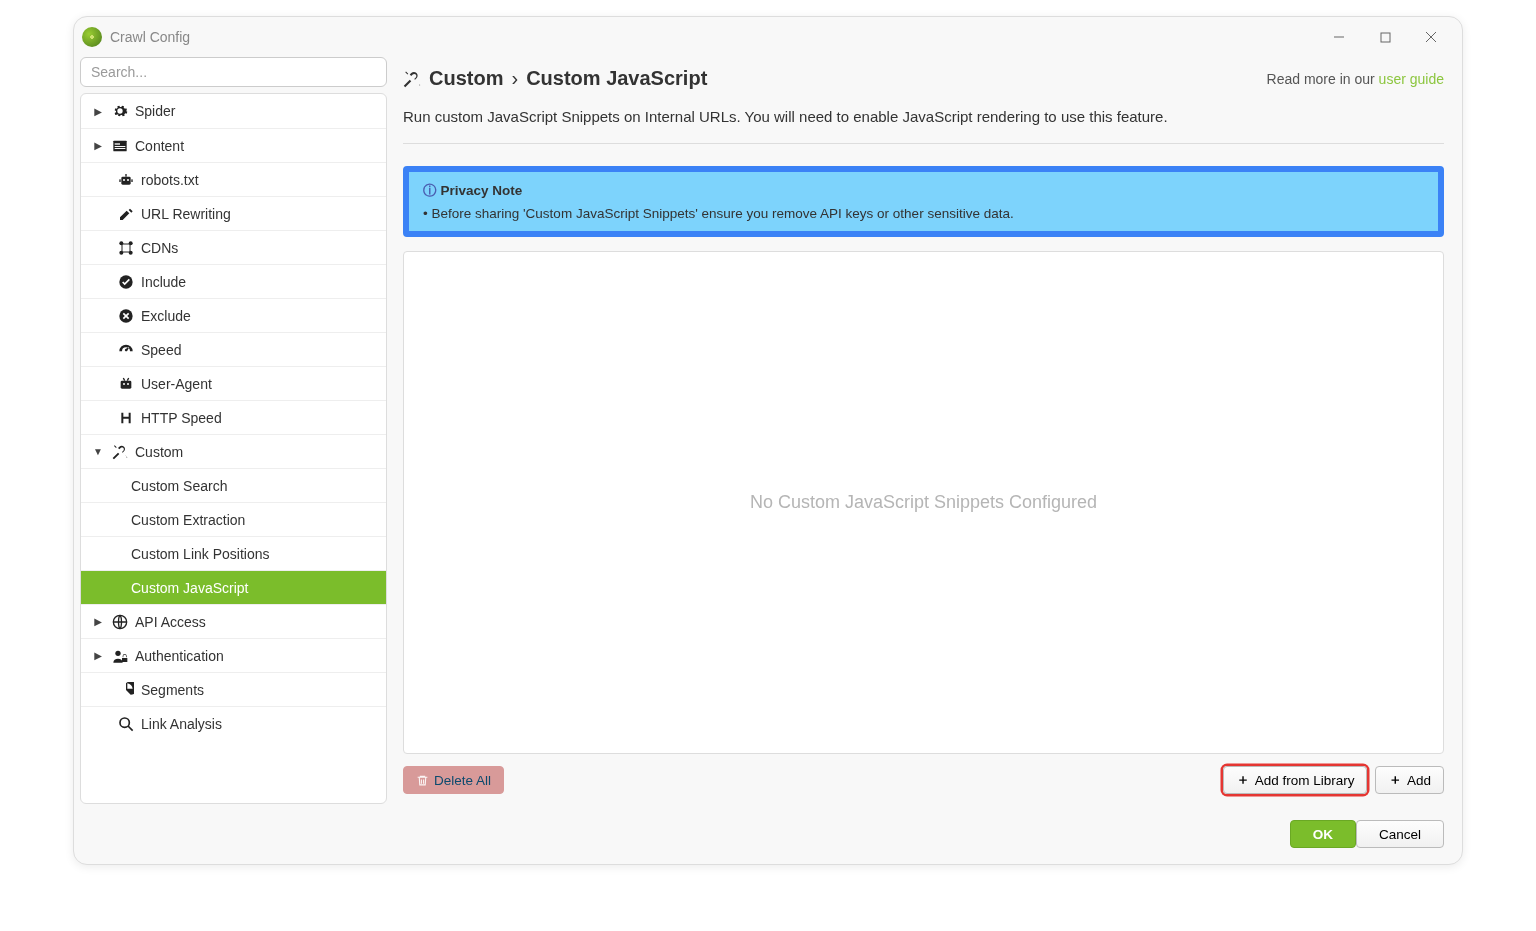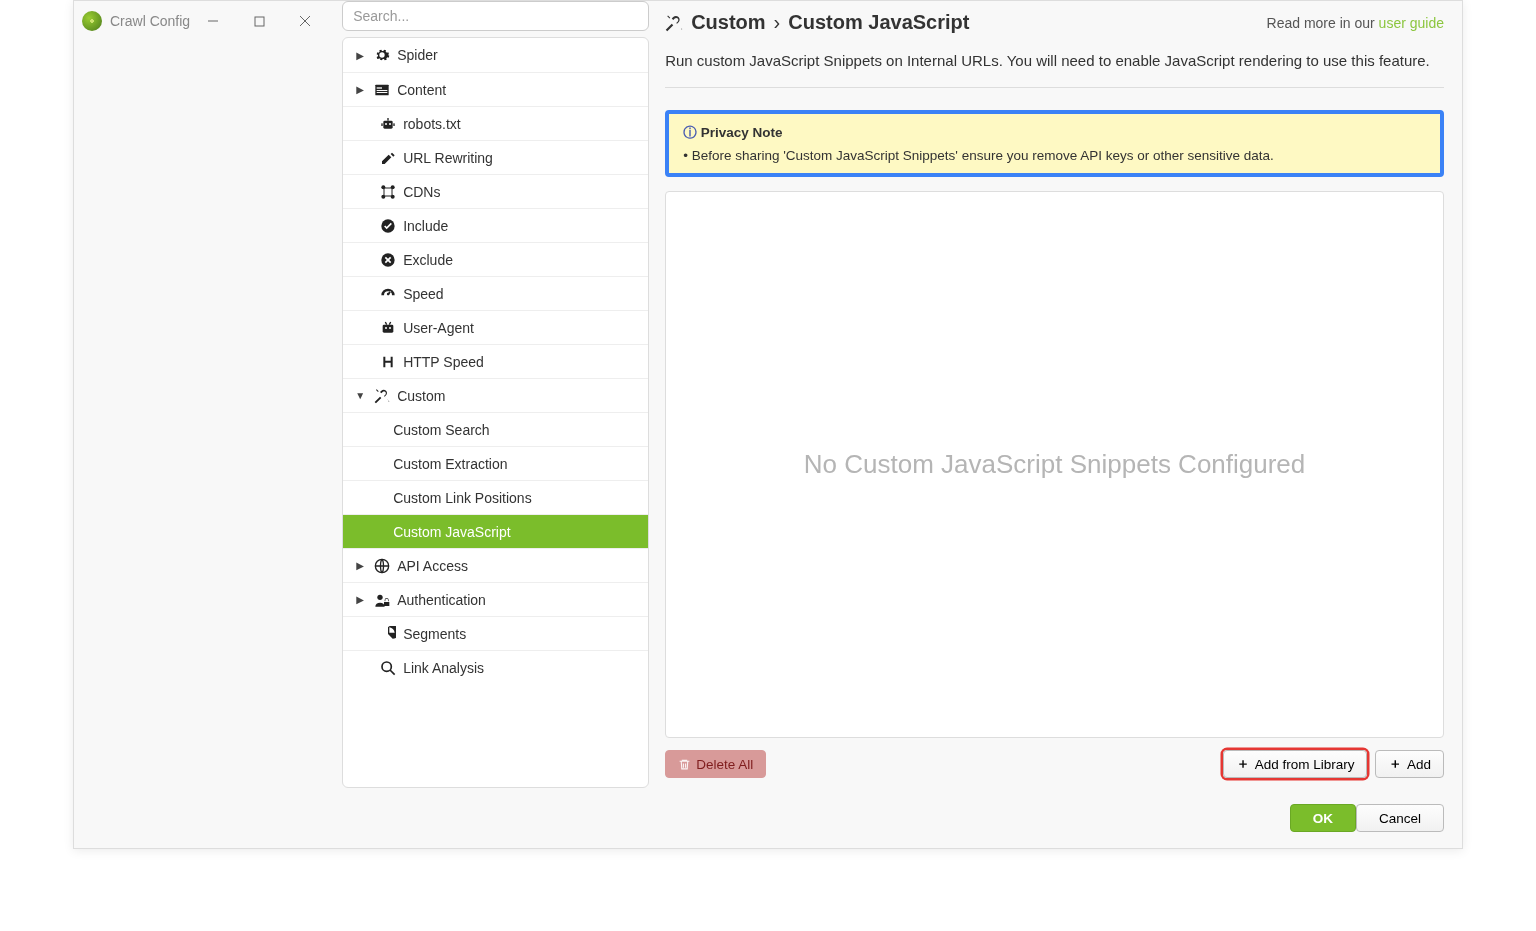--- a/index.html
+++ b/index.html
@@ -1,17 +1,17 @@
 <!DOCTYPE html>
 <html><head>
 <meta charset="utf-8">
 <style>
 *{box-sizing:border-box;margin:0;padding:0;font-family:"Segoe UI",Arial,sans-serif}
 body{background:#fff;width:1536px;height:931px;overflow:hidden}
-.window{width:1390px;height:849px;margin:0 auto;background:#f8f8f8;border:1px solid #ddd;border-radius:0;display:flex;box-shadow:0 2px 10px rgba(0,0,0,0.08)}
+.window{width:1390px;height:849px;margin:16px auto;background:#f8f8f8;border:1px solid #ddd;border-radius:14px;display:flex;flex-direction:column;box-shadow:0 2px 10px rgba(0,0,0,0.08)}
 .titlebar{height:40px;display:flex;align-items:center;padding:0 8px;color:#888;font-size:14px}
 .titlebar .app-icon{width:20px;height:20px;margin-right:8px;border-radius:50%;background:radial-gradient(circle at 35% 35%,#9acd32,#4a7a1a);position:relative}
 .titlebar .app-icon::before{content:"";position:absolute;left:4px;top:4px;width:12px;height:12px;border-radius:50%;background:radial-gradient(circle,#cde26f 20%,transparent 22%)}
 .win-controls{margin-left:auto;display:flex}
 .win-btn{width:46px;height:30px;display:flex;align-items:center;justify-content:center;color:#666;font-size:13px}
 .win-btn svg{stroke:#666;fill:none;stroke-width:1}
 .body{flex:1;display:flex;flex-direction:column;padding:0 6px 6px 6px;min-height:0}
 .content-row{flex:1;display:flex;min-height:0}
 .sidebar{width:307px;display:flex;flex-direction:column;min-height:0}
 .search{height:30px}
@@ -29,29 +29,29 @@
 .lvl2{padding-left:46px}
 .tree-item .label{margin-left:4px}
 .main{flex:1;padding:10px 12px 6px 16px;display:flex;flex-direction:column;min-height:0}
 .page-head{display:flex;align-items:center;justify-content:space-between;padding-bottom:4px}
 .crumb{display:flex;align-items:center;font-size:20px;font-weight:600;color:#333}
 .crumb .tool-icon{font-size:18px;margin-right:8px}
 .crumb .sep{margin:0 8px;font-weight:400}
 .readmore{font-size:14px;color:#555}
 .readmore a{color:#8cc63f;text-decoration:none}
 .description{padding:14px 0 18px 0;font-size:15px;color:#333;border-bottom:1px solid #ddd}
-.privacy{margin-top:22px;background:#fef9c3;border:4px solid #3b82f6;border-radius:4px;padding:10px 14px;font-size:13.5px;color:#333}
+.privacy{margin-top:22px;background:#7dd3fc;border:6px solid #3b82f6;border-radius:4px;padding:10px 14px;font-size:13.5px;color:#333}
 .privacy .note-title{font-weight:700;margin-bottom:6px}
 .privacy .note-title .info{color:#4a5db0;margin-right:4px}
 .privacy ul{list-style:none}
 .privacy li::before{content:"• ";}
-.canvas{margin-top:14px;flex:1;border:1px solid #ddd;border-radius:4px;background:#fff;display:flex;align-items:center;justify-content:center;color:#b5b5b5;font-size:26px;font-weight:500}
+.canvas{margin-top:14px;flex:1;border:1px solid #ddd;border-radius:4px;background:#fff;display:flex;align-items:center;justify-content:center;color:#b5b5b5;font-size:18px;font-weight:500}
 .action-row{display:flex;align-items:center;padding:12px 0 4px 0}
 .btn{height:28px;border:1px solid #bbb;border-radius:4px;background:linear-gradient(#fdfdfd,#f1f1f1);padding:0 12px;font-size:13.5px;display:flex;align-items:center;gap:5px;cursor:default}
-.btn.danger{background:#d89a99;border-color:#d89a99;color:#7f1d1d}
+.btn.danger{background:#d89a99;border-color:#d89a99;color:#0c4a6e}
 .btn.danger .icn{opacity:.9}
 .btn.primary{background:#7bbd2b;border-color:#6aa824;color:#fff;font-weight:600;padding:0 28px}
 .btn.highlight-red{box-shadow:0 0 0 2.5px #e53733}
 .spacer{flex:1}
 .footer{display:flex;justify-content:flex-end;gap:0;padding:16px 12px 10px 12px}
 .footer .btn{padding:0 22px}
 svg{display:block}
 </style>
 </head>
 <body>

